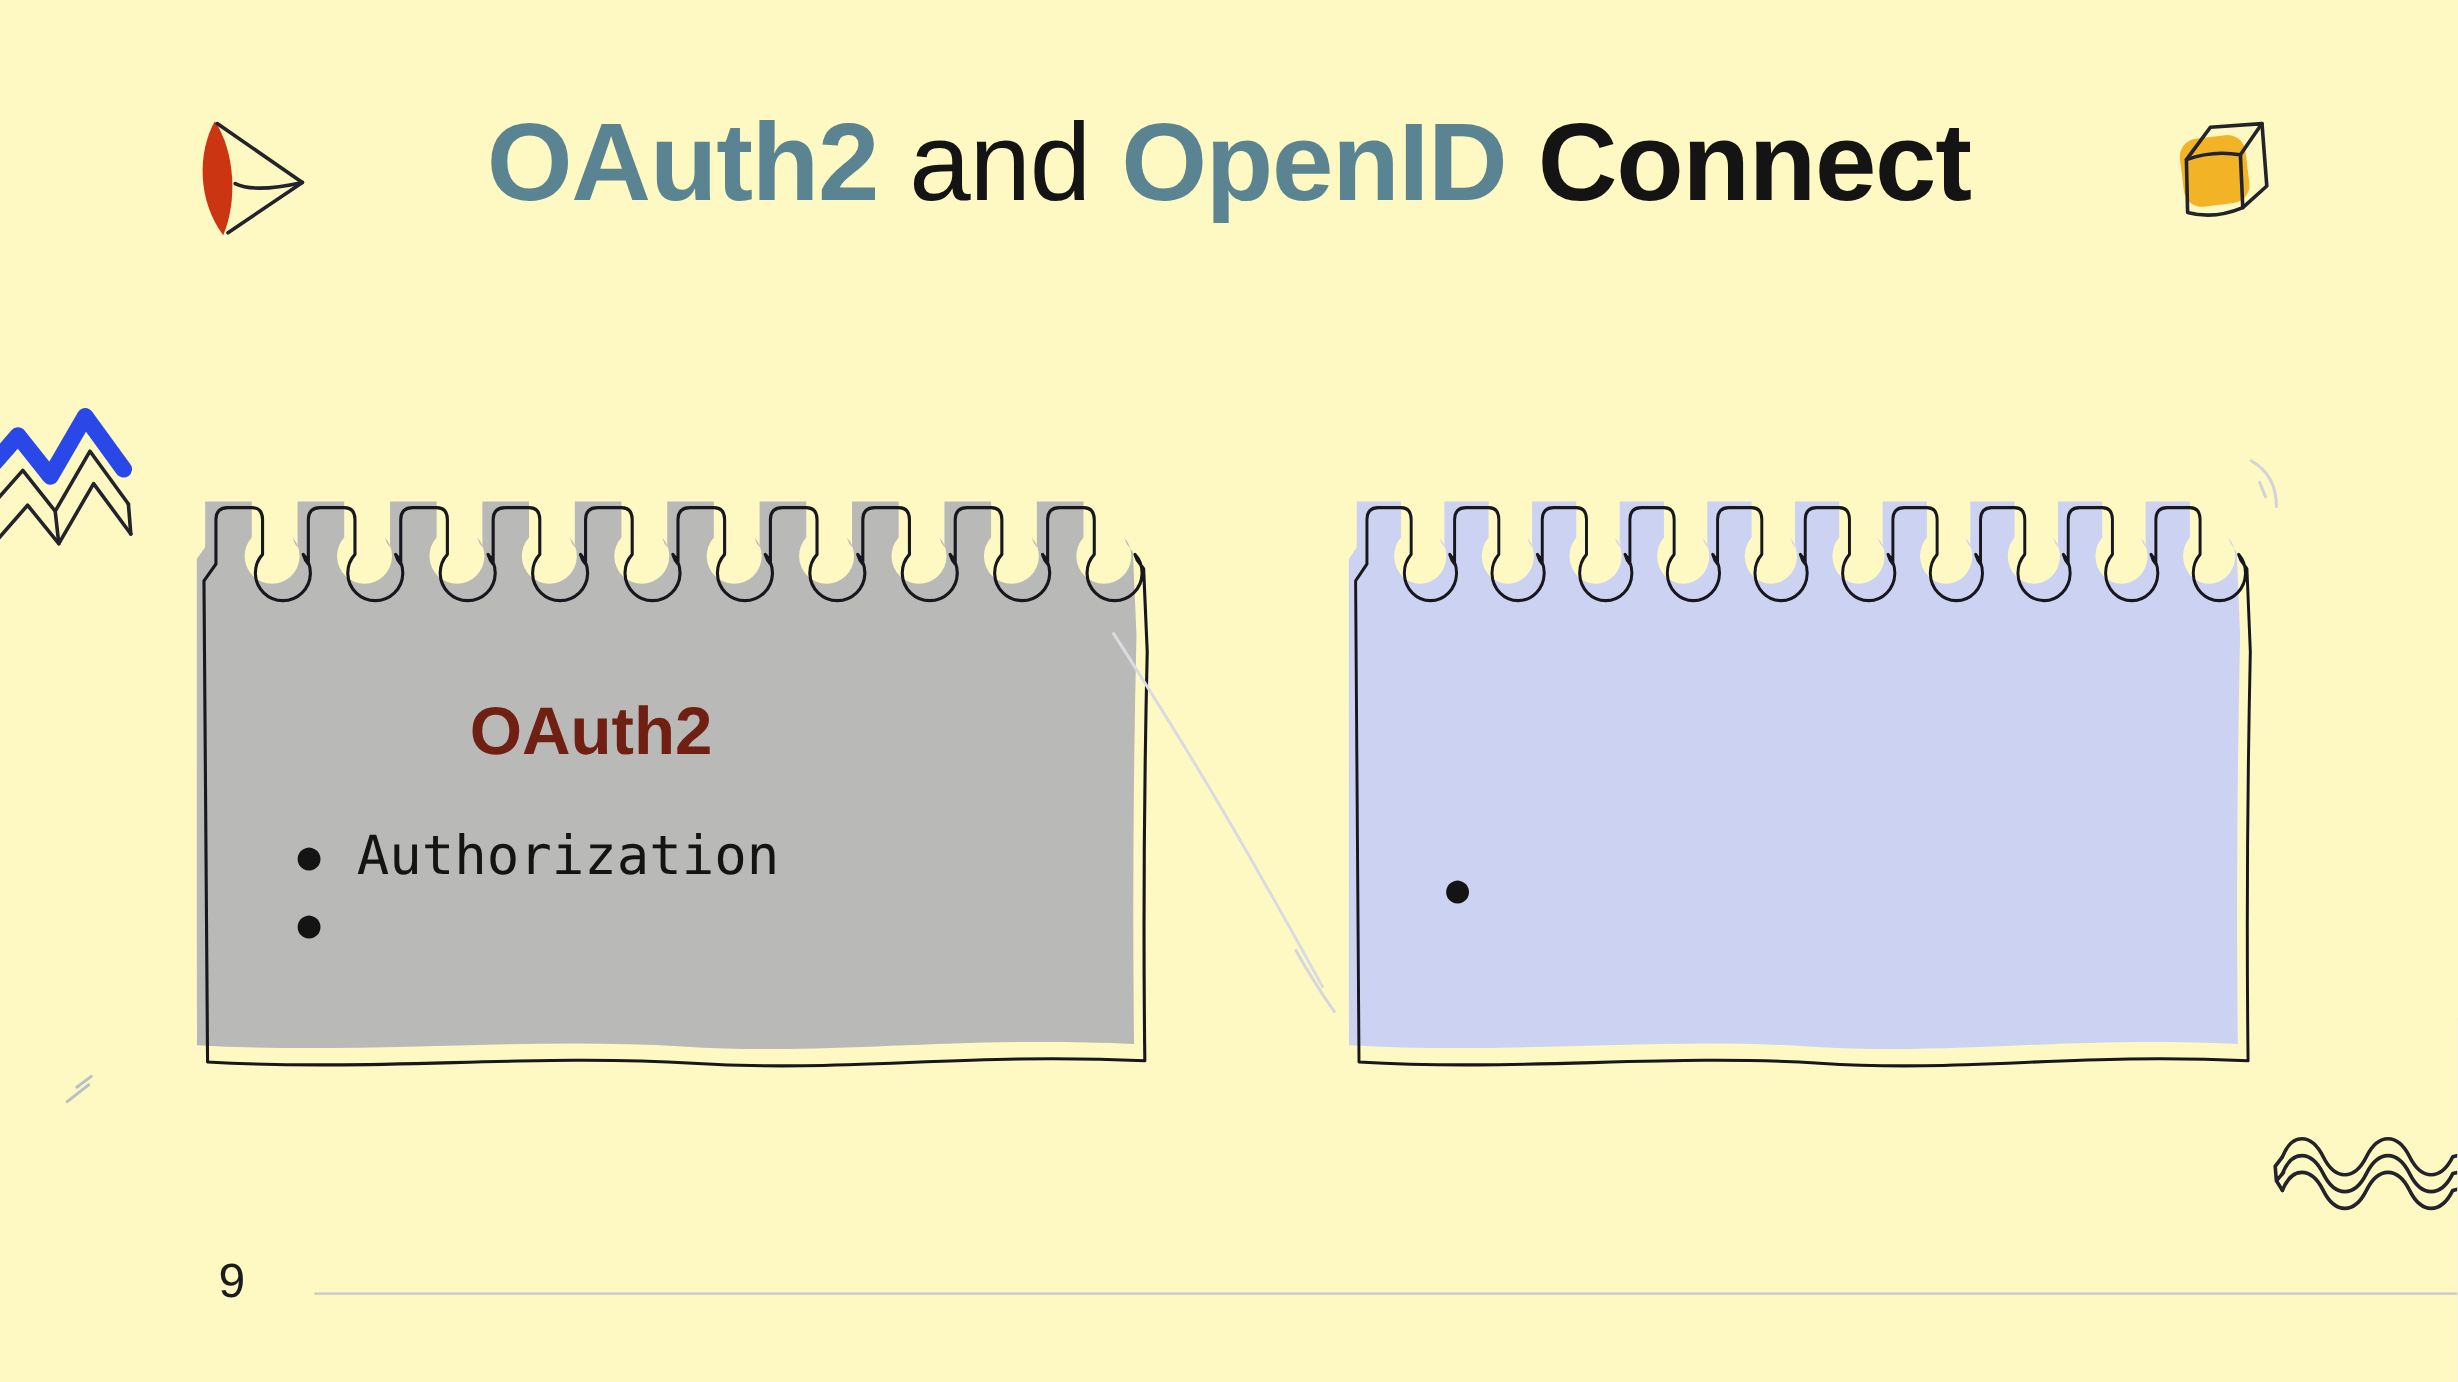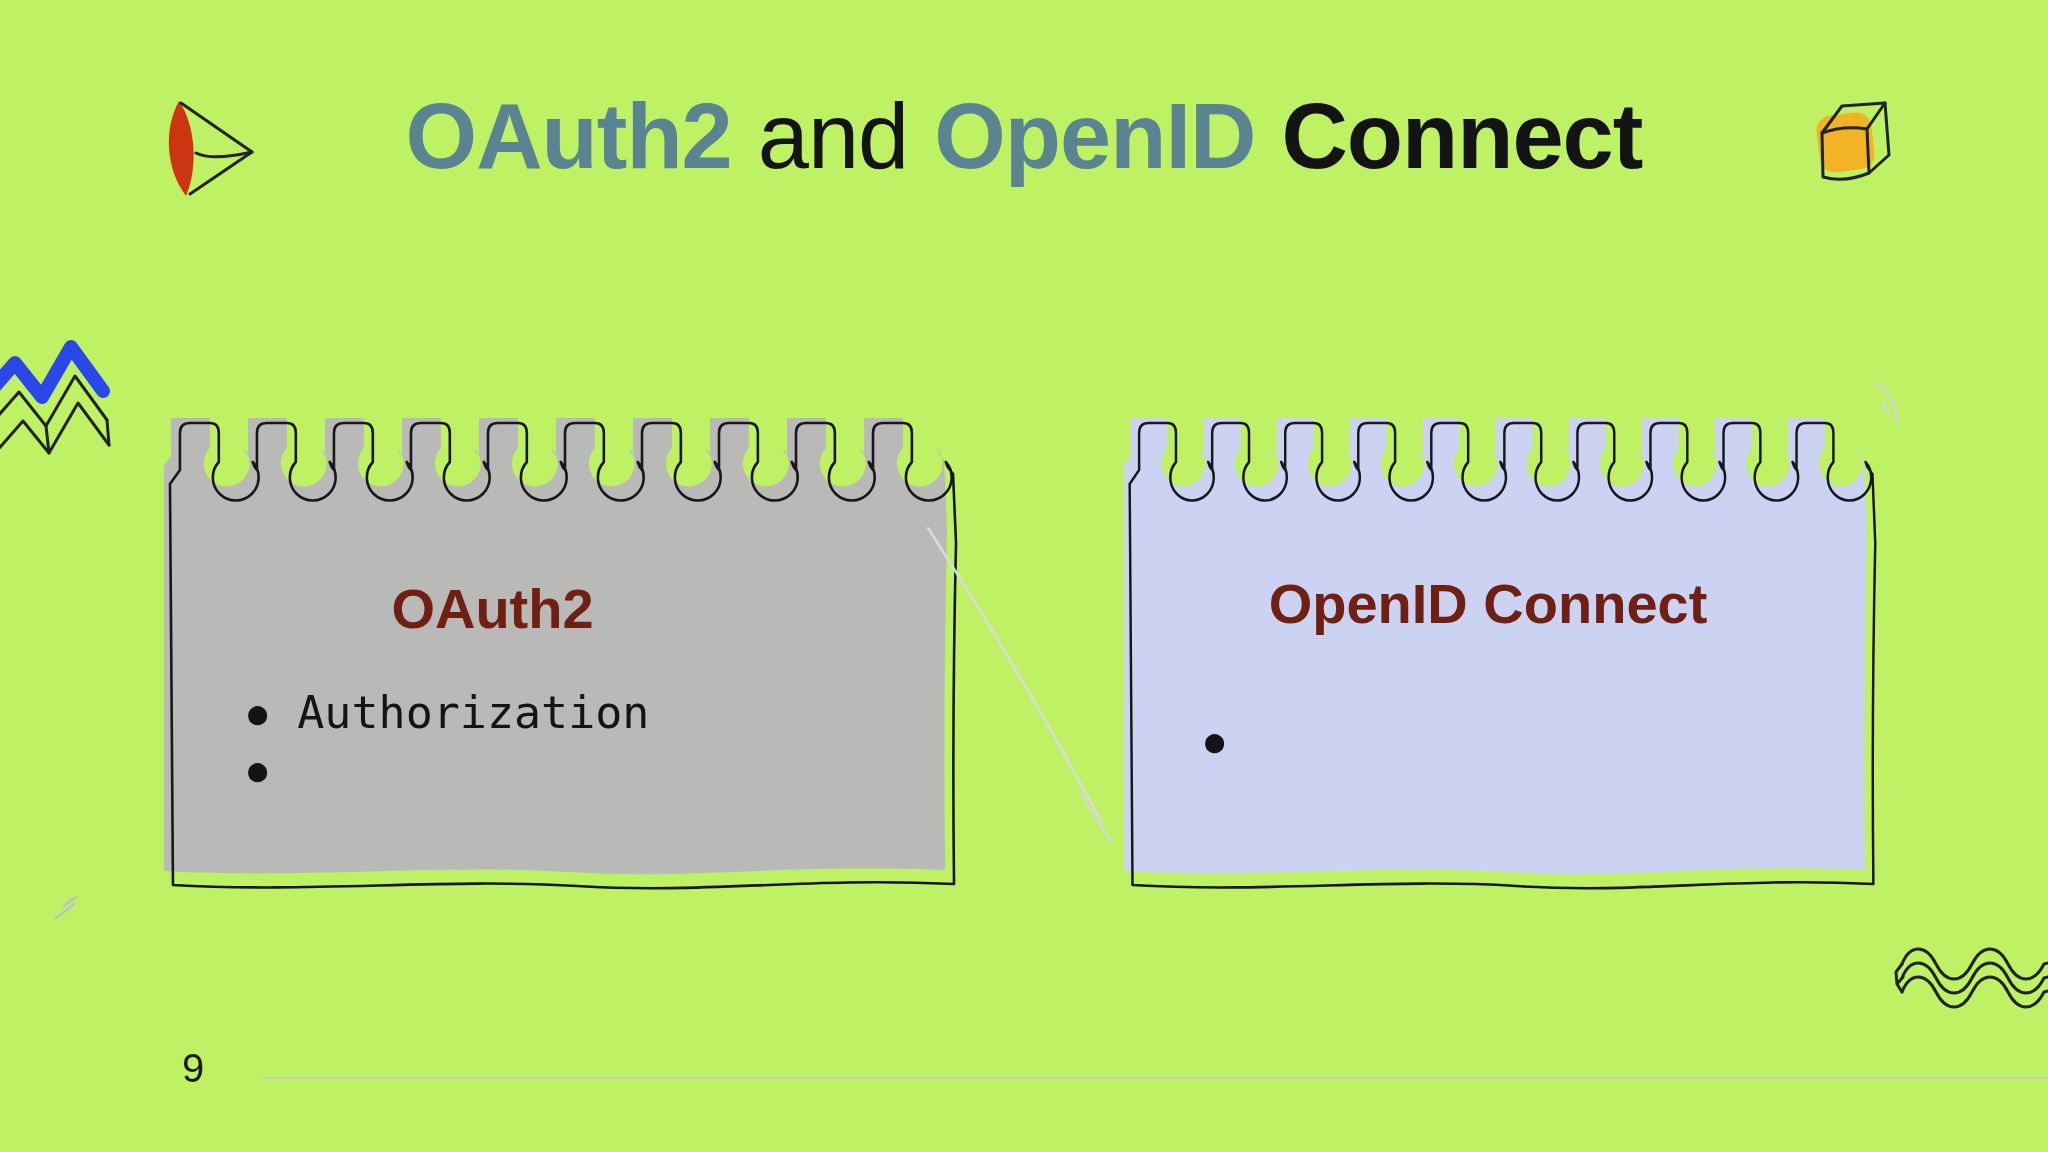--- a/index.html
+++ b/index.html
@@ -1,18 +1,18 @@
 <!DOCTYPE html>
 <html><head>
 <meta charset="utf-8">
 <style>
   html,body{margin:0;padding:0;background:#edeff8;}
   .slide{
     position:relative;width:2048px;height:1152px;overflow:hidden;
-    background:#bef264;font-family:"Liberation Sans",sans-serif;
+    background:#fef9c3;font-family:"Liberation Sans",sans-serif;
   }
   
   .heading{
     position:absolute;top:84px;left:0;width:100%;text-align:center;
     font-size:92px;font-weight:700;color:#141414;letter-spacing:-1px;white-space:nowrap;
   }
   .heading .teal{color:#5b8492;}
   .heading .h-and{font-weight:400;margin:0 26px;}
   .heading .h-connect{margin-left:26px;}
   
@@ -88,21 +88,20 @@
         <span class="bullet-dot">●</span>
       </div>
     </div>
   </div>
 
   <div class="card card-right">
     <svg class="card-shape" width="756" height="480" viewBox="0 0 800 480" preserveAspectRatio="none">
       <path class="torn-fill" transform="translate(-9,-14)" d="M 6 66 L 16 52 L 16 15 Q 16 5 26 5 L 46 5 Q 55 5 55 15 L 55 44 A 23 23 0 1 0 89 44 L 91 49 L 93.3 52 L 93.3 15 Q 93.3 5 103.3 5 L 123.3 5 Q 132.3 5 132.3 15 L 132.3 44 A 23 23 0 1 0 166.3 44 L 168.3 49 L 170.6 52 L 170.6 15 Q 170.6 5 180.6 5 L 200.6 5 Q 209.6 5 209.6 15 L 209.6 44 A 23 23 0 1 0 243.6 44 L 245.6 49 L 247.9 52 L 247.9 15 Q 247.9 5 257.9 5 L 277.9 5 Q 286.9 5 286.9 15 L 286.9 44 A 23 23 0 1 0 320.9 44 L 322.9 49 L 325.2 52 L 325.2 15 Q 325.2 5 335.2 5 L 355.2 5 Q 364.2 5 364.2 15 L 364.2 44 A 23 23 0 1 0 398.2 44 L 400.2 49 L 402.5 52 L 402.5 15 Q 402.5 5 412.5 5 L 432.5 5 Q 441.5 5 441.5 15 L 441.5 44 A 23 23 0 1 0 475.5 44 L 477.5 49 L 479.8 52 L 479.8 15 Q 479.8 5 489.8 5 L 509.8 5 Q 518.8 5 518.8 15 L 518.8 44 A 23 23 0 1 0 552.8 44 L 554.8 49 L 557.1 52 L 557.1 15 Q 557.1 5 567.1 5 L 587.1 5 Q 596.1 5 596.1 15 L 596.1 44 A 23 23 0 1 0 630.1 44 L 632.1 49 L 634.4 52 L 634.4 15 Q 634.4 5 644.4 5 L 664.4 5 Q 673.4 5 673.4 15 L 673.4 44 A 23 23 0 1 0 707.4 44 L 709.4 49 L 711.7 52 L 711.7 15 Q 711.7 5 721.7 5 L 741.7 5 Q 750.7 5 750.7 15 L 750.7 44 A 23 23 0 1 0 784.7 44 L 786.7 49 L 792 56 L 795 125 Q 791 300 793 466 C 640 459 545 476 415 468 C 280 460 150 475 9 467 Z"></path>
       <path class="torn-stroke" d="M 6 66 L 16 52 L 16 15 Q 16 5 26 5 L 46 5 Q 55 5 55 15 L 55 44 A 23 23 0 1 0 89 44 L 91 49 L 93.3 52 L 93.3 15 Q 93.3 5 103.3 5 L 123.3 5 Q 132.3 5 132.3 15 L 132.3 44 A 23 23 0 1 0 166.3 44 L 168.3 49 L 170.6 52 L 170.6 15 Q 170.6 5 180.6 5 L 200.6 5 Q 209.6 5 209.6 15 L 209.6 44 A 23 23 0 1 0 243.6 44 L 245.6 49 L 247.9 52 L 247.9 15 Q 247.9 5 257.9 5 L 277.9 5 Q 286.9 5 286.9 15 L 286.9 44 A 23 23 0 1 0 320.9 44 L 322.9 49 L 325.2 52 L 325.2 15 Q 325.2 5 335.2 5 L 355.2 5 Q 364.2 5 364.2 15 L 364.2 44 A 23 23 0 1 0 398.2 44 L 400.2 49 L 402.5 52 L 402.5 15 Q 402.5 5 412.5 5 L 432.5 5 Q 441.5 5 441.5 15 L 441.5 44 A 23 23 0 1 0 475.5 44 L 477.5 49 L 479.8 52 L 479.8 15 Q 479.8 5 489.8 5 L 509.8 5 Q 518.8 5 518.8 15 L 518.8 44 A 23 23 0 1 0 552.8 44 L 554.8 49 L 557.1 52 L 557.1 15 Q 557.1 5 567.1 5 L 587.1 5 Q 596.1 5 596.1 15 L 596.1 44 A 23 23 0 1 0 630.1 44 L 632.1 49 L 634.4 52 L 634.4 15 Q 634.4 5 644.4 5 L 664.4 5 Q 673.4 5 673.4 15 L 673.4 44 A 23 23 0 1 0 707.4 44 L 709.4 49 L 711.7 52 L 711.7 15 Q 711.7 5 721.7 5 L 741.7 5 Q 750.7 5 750.7 15 L 750.7 44 A 23 23 0 1 0 784.7 44 L 786.7 49 L 792 56 L 795 125 Q 791 300 793 466 C 640 459 545 476 415 468 C 280 460 150 475 9 467 Z"></path>
     </svg>
-    <div class="card-title">OpenID Connect</div>
     <div class="bullets">
       <div class="bullet-row">
         <span class="bullet-dot">●</span>
       </div>
     </div>
   </div>
 
   <svg class="faint-layer" width="2048" height="1152" viewBox="0 0 2048 1152">
     <path d="M 928 528 C 992 628 1028 688 1102 822" fill="none" stroke="#dadbe0" stroke-width="2.5" stroke-linecap="round"></path>
     <path d="M 1080 792 C 1090 810 1100 826 1112 843" fill="none" stroke="#d6d7dc" stroke-width="2.5" stroke-linecap="round"></path>

